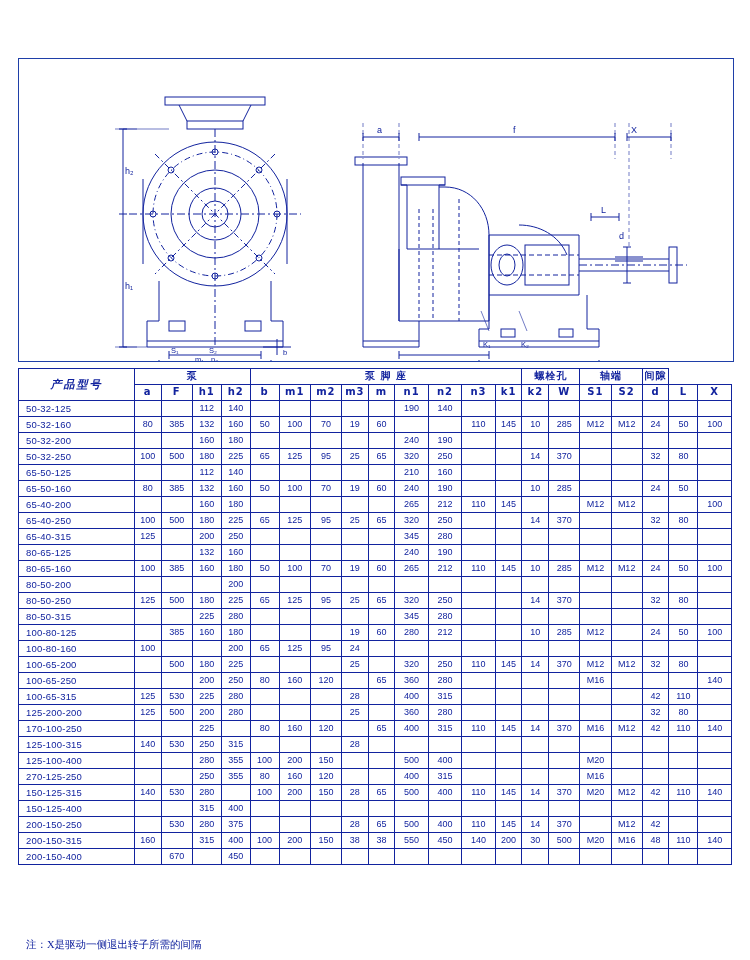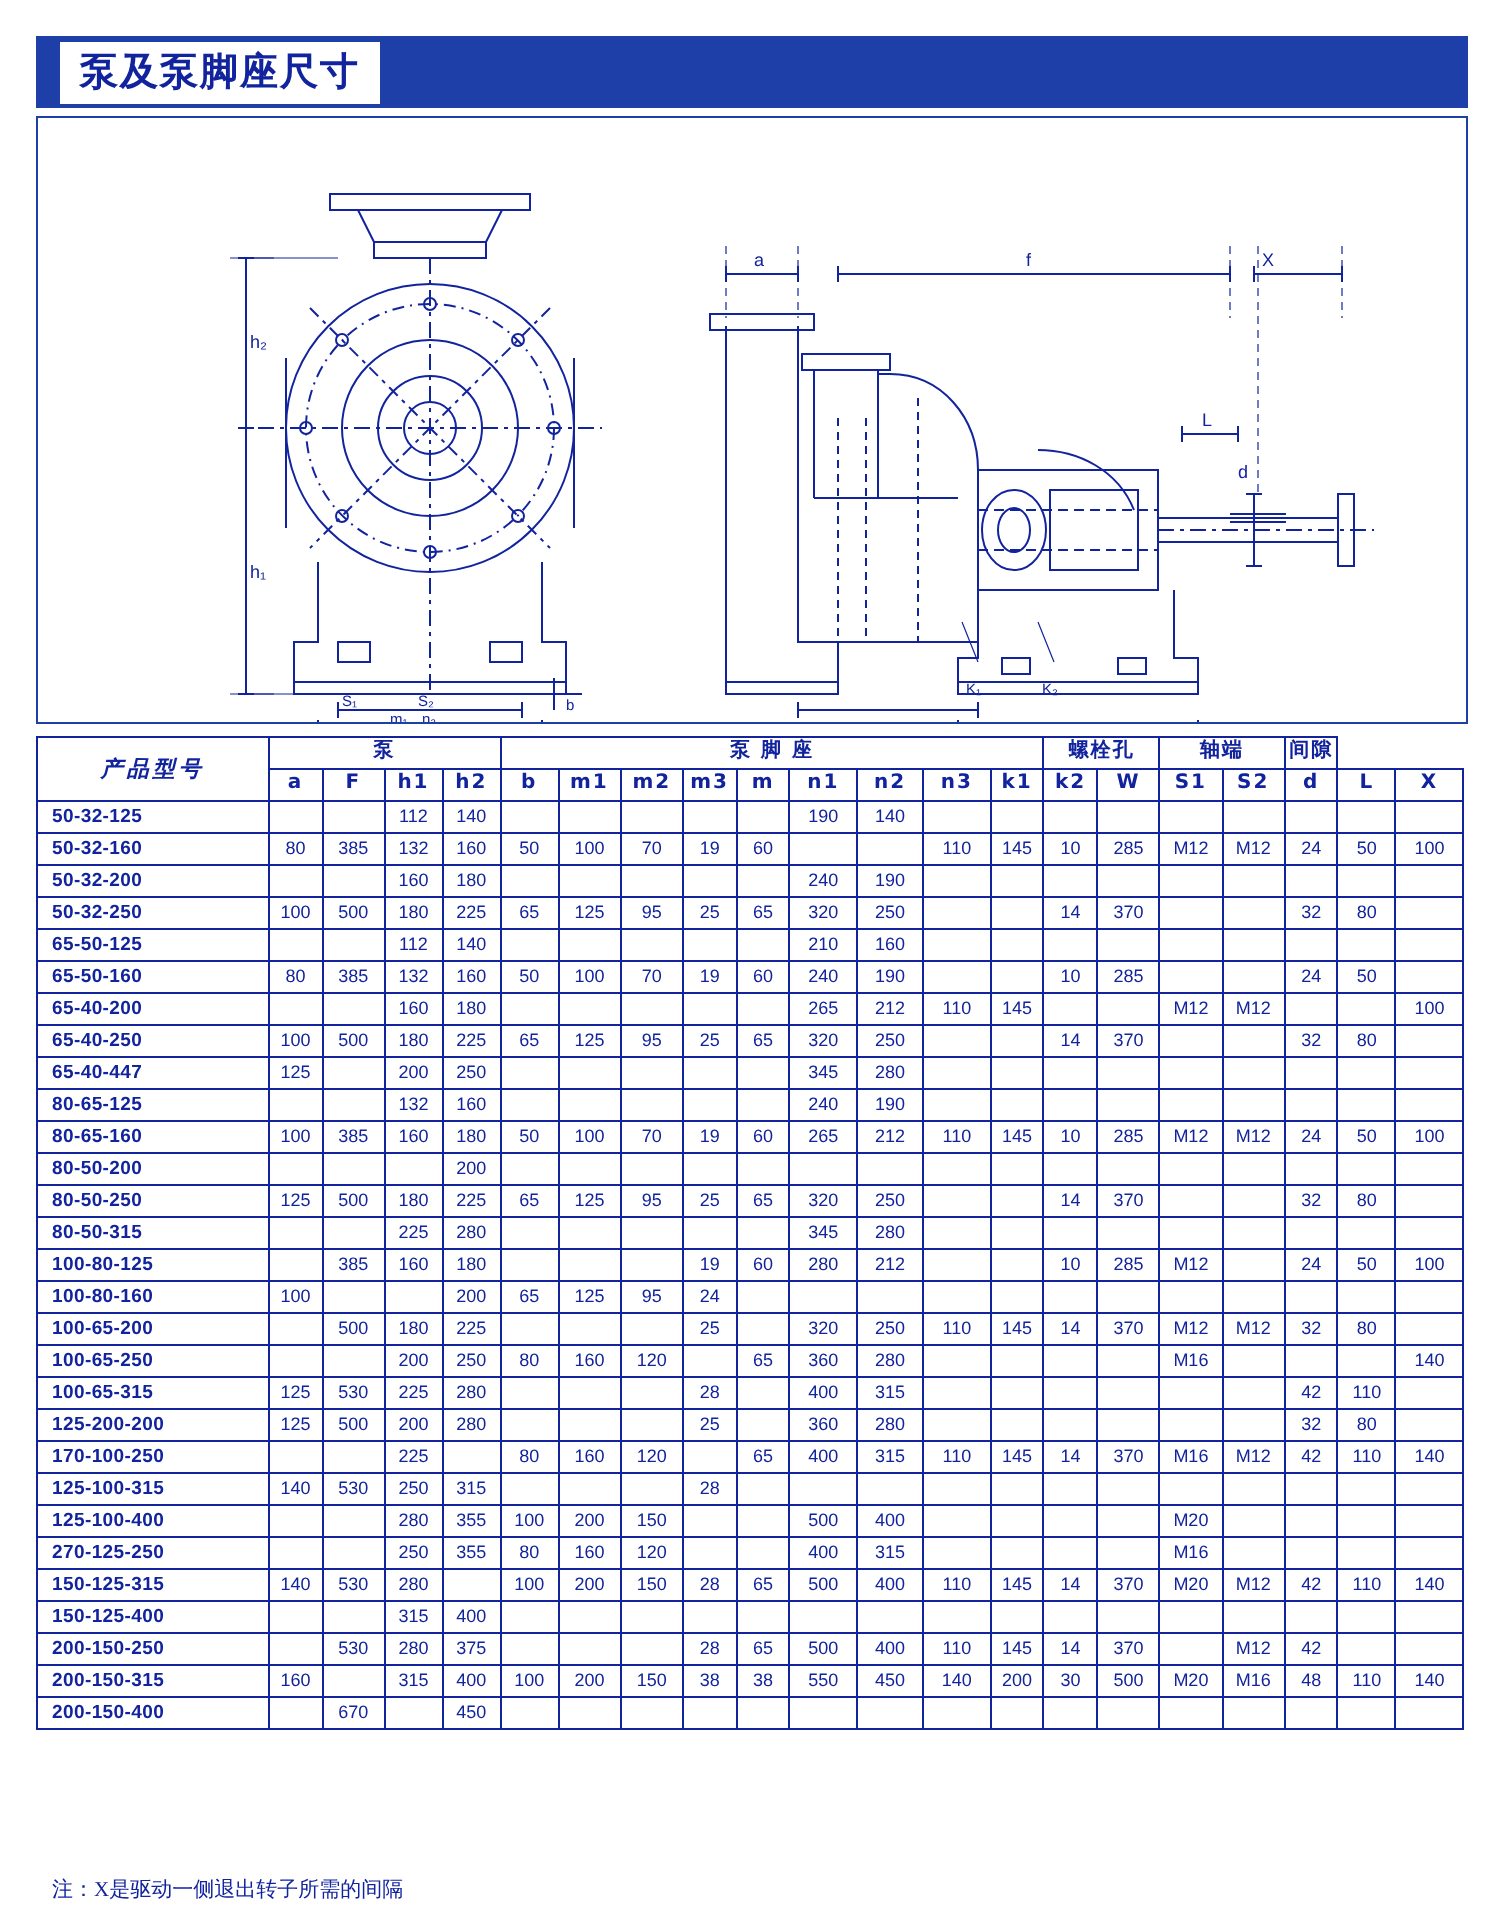--- a/index.html
+++ b/index.html
@@ -65,21 +65,20 @@
     font-weight:bold;
     font-size:10px;
     font-family:"DejaVu Sans", sans-serif;
     letter-spacing:1px;
   }
   table.spec td.model{
     text-align:left;
     padding-left:7px;
     font-size:9.5px;
     letter-spacing:.2px;
-    font-weight:bold;
   }
   table.spec th.modelhdr{
     font-size:11px;
     letter-spacing:2px;
     font-style:italic;
   }
   tr.group-end > td{border-bottom:1.6px solid #12239e;}
 
   .note{
     position:absolute;left:26px;top:938px;
@@ -89,25 +88,20 @@
 
   
   .dtxt{font-family:"Liberation Sans", sans-serif;font-size:9px;fill:#12239e;}
   .dtxt-s{font-family:"Liberation Sans", sans-serif;font-size:7.5px;fill:#12239e;}
 </style>
 </head>
 <body>
 
 <div class="page">
 
-  <div class="title-bar">
-    <div class="title-box">
-      <span class="title-text">泵及泵脚座尺寸</span>
-    </div>
-  </div>
 
   <div class="drawing">
     <svg width="714" height="302" viewBox="0 0 714 302" xmlns="http://www.w3.org/2000/svg">
       <g stroke="#12239e" fill="none" stroke-width="1">
 
         <rect x="146" y="38" width="100" height="8"></rect>
         <path d="M160 46 L168 62 M232 46 L224 62"></path>
         <rect x="168" y="62" width="56" height="8"></rect>
 
         <circle cx="196" cy="155" r="72"></circle>
@@ -470,21 +464,21 @@
             <td></td>
             <td>14</td>
             <td>370</td>
             <td></td>
             <td></td>
             <td>32</td>
             <td>80</td>
             <td></td>
           </tr>
           <tr class="group-end">
-            <td class="model">65-40-447</td>
+            <td class="model">65-40-315</td>
             <td>125</td>
             <td></td>
             <td>200</td>
             <td>250</td>
             <td></td>
             <td></td>
             <td></td>
             <td></td>
             <td></td>
             <td>345</td>

